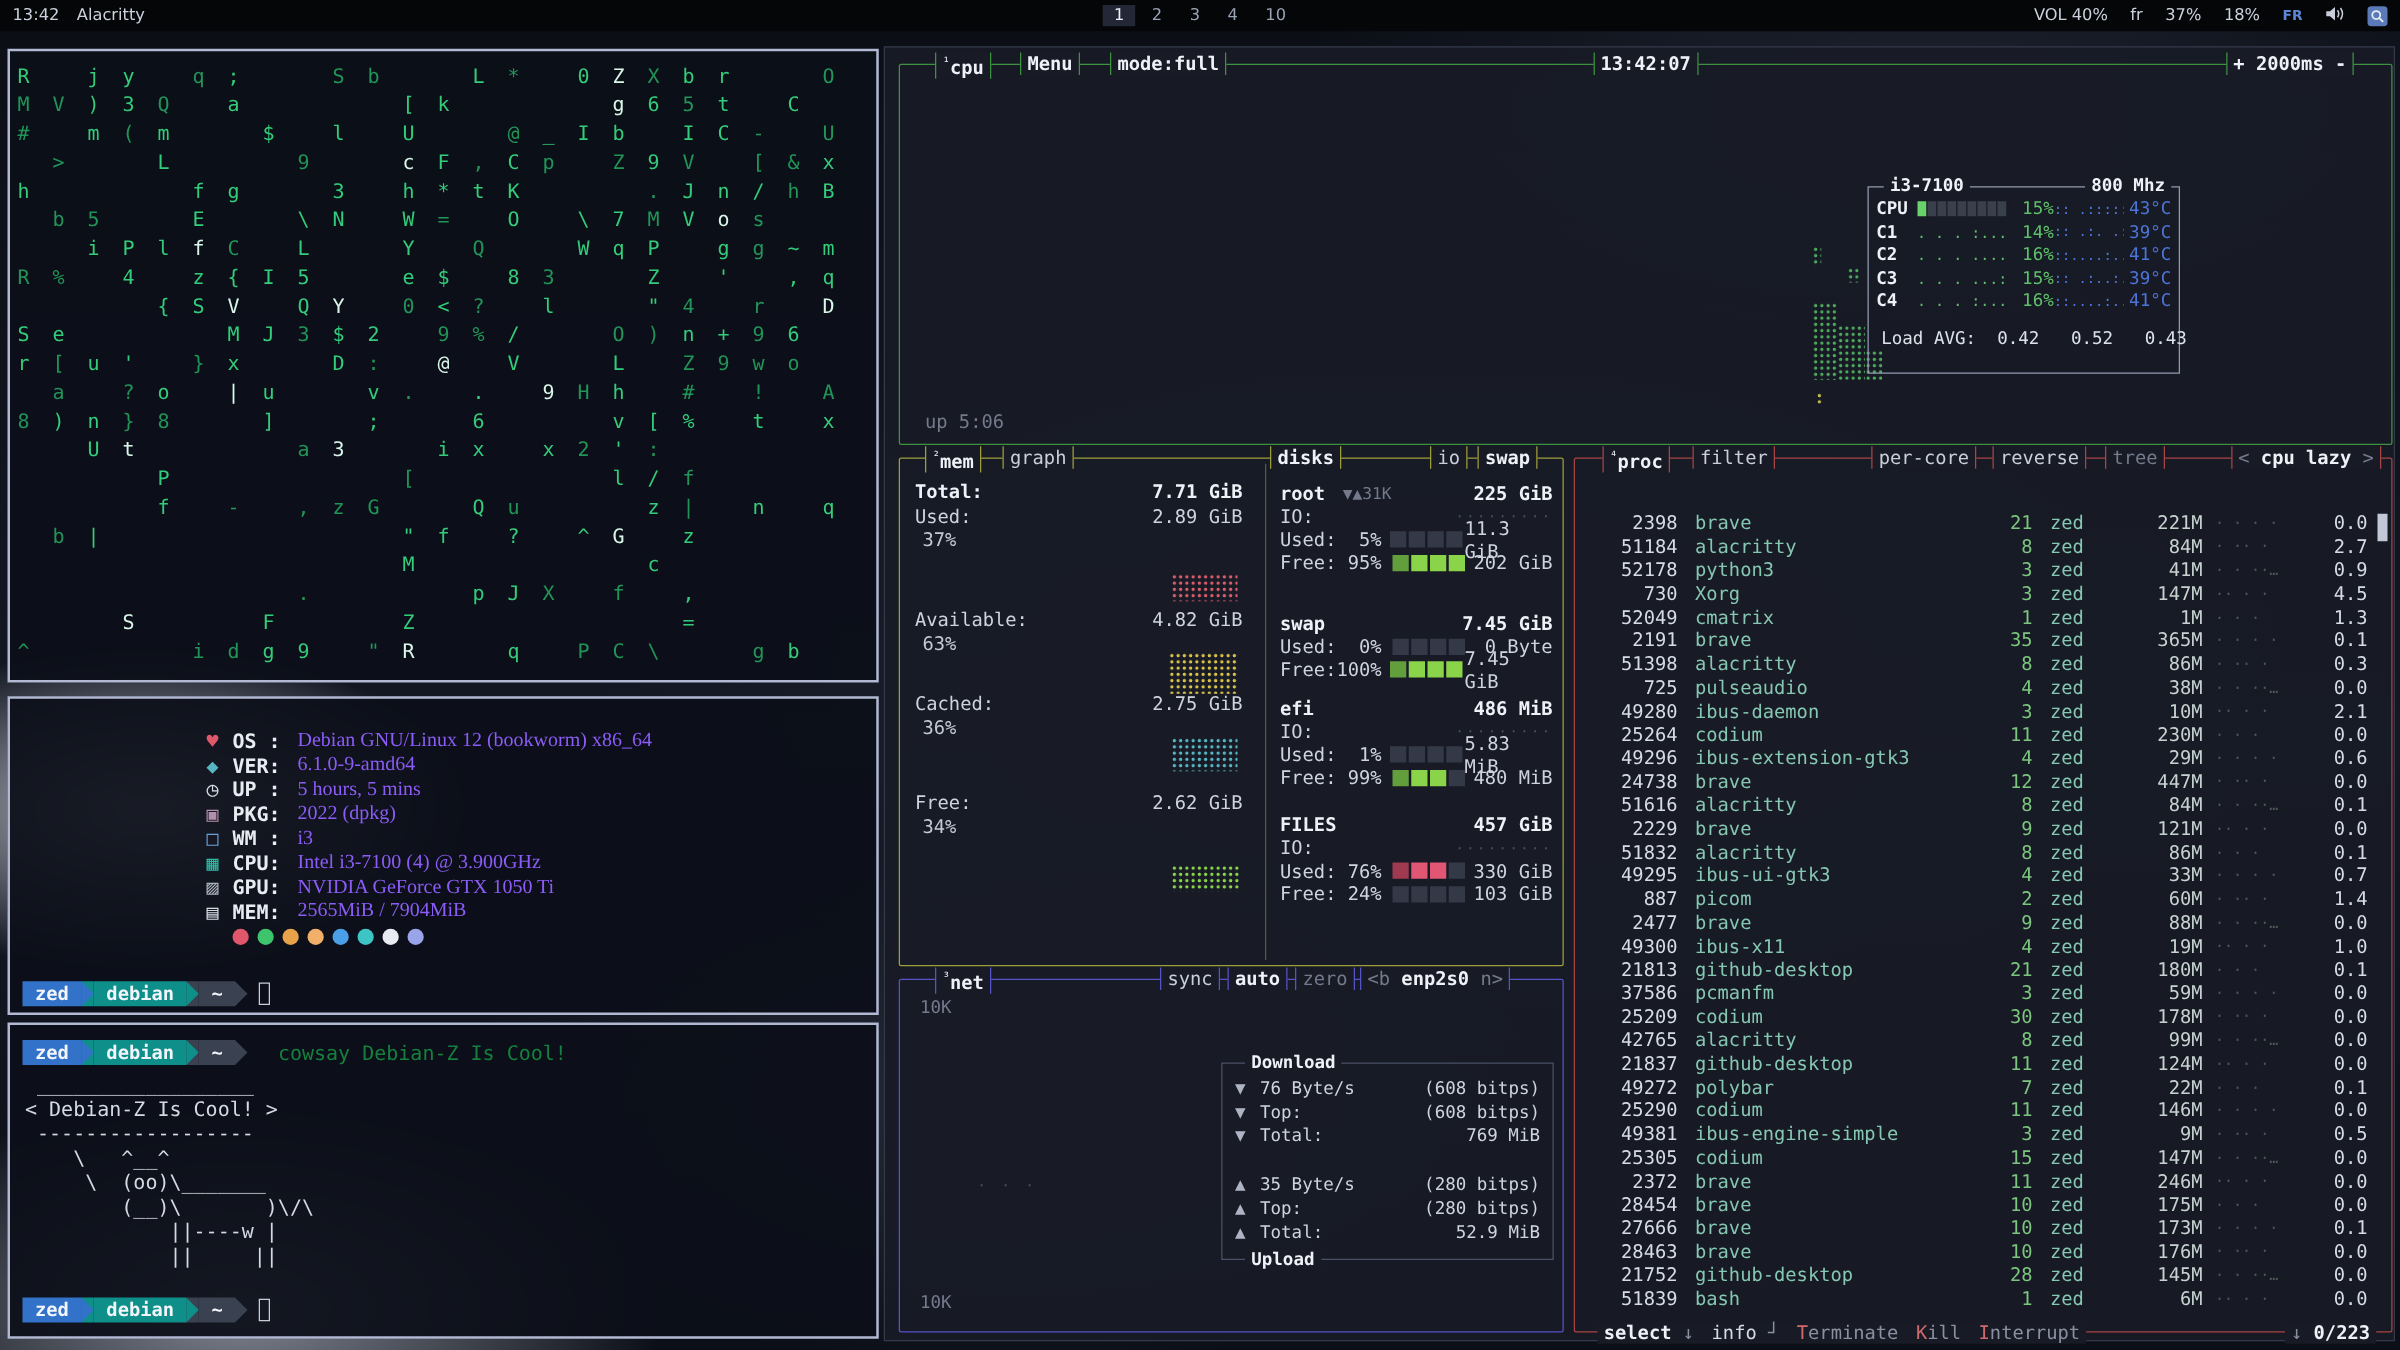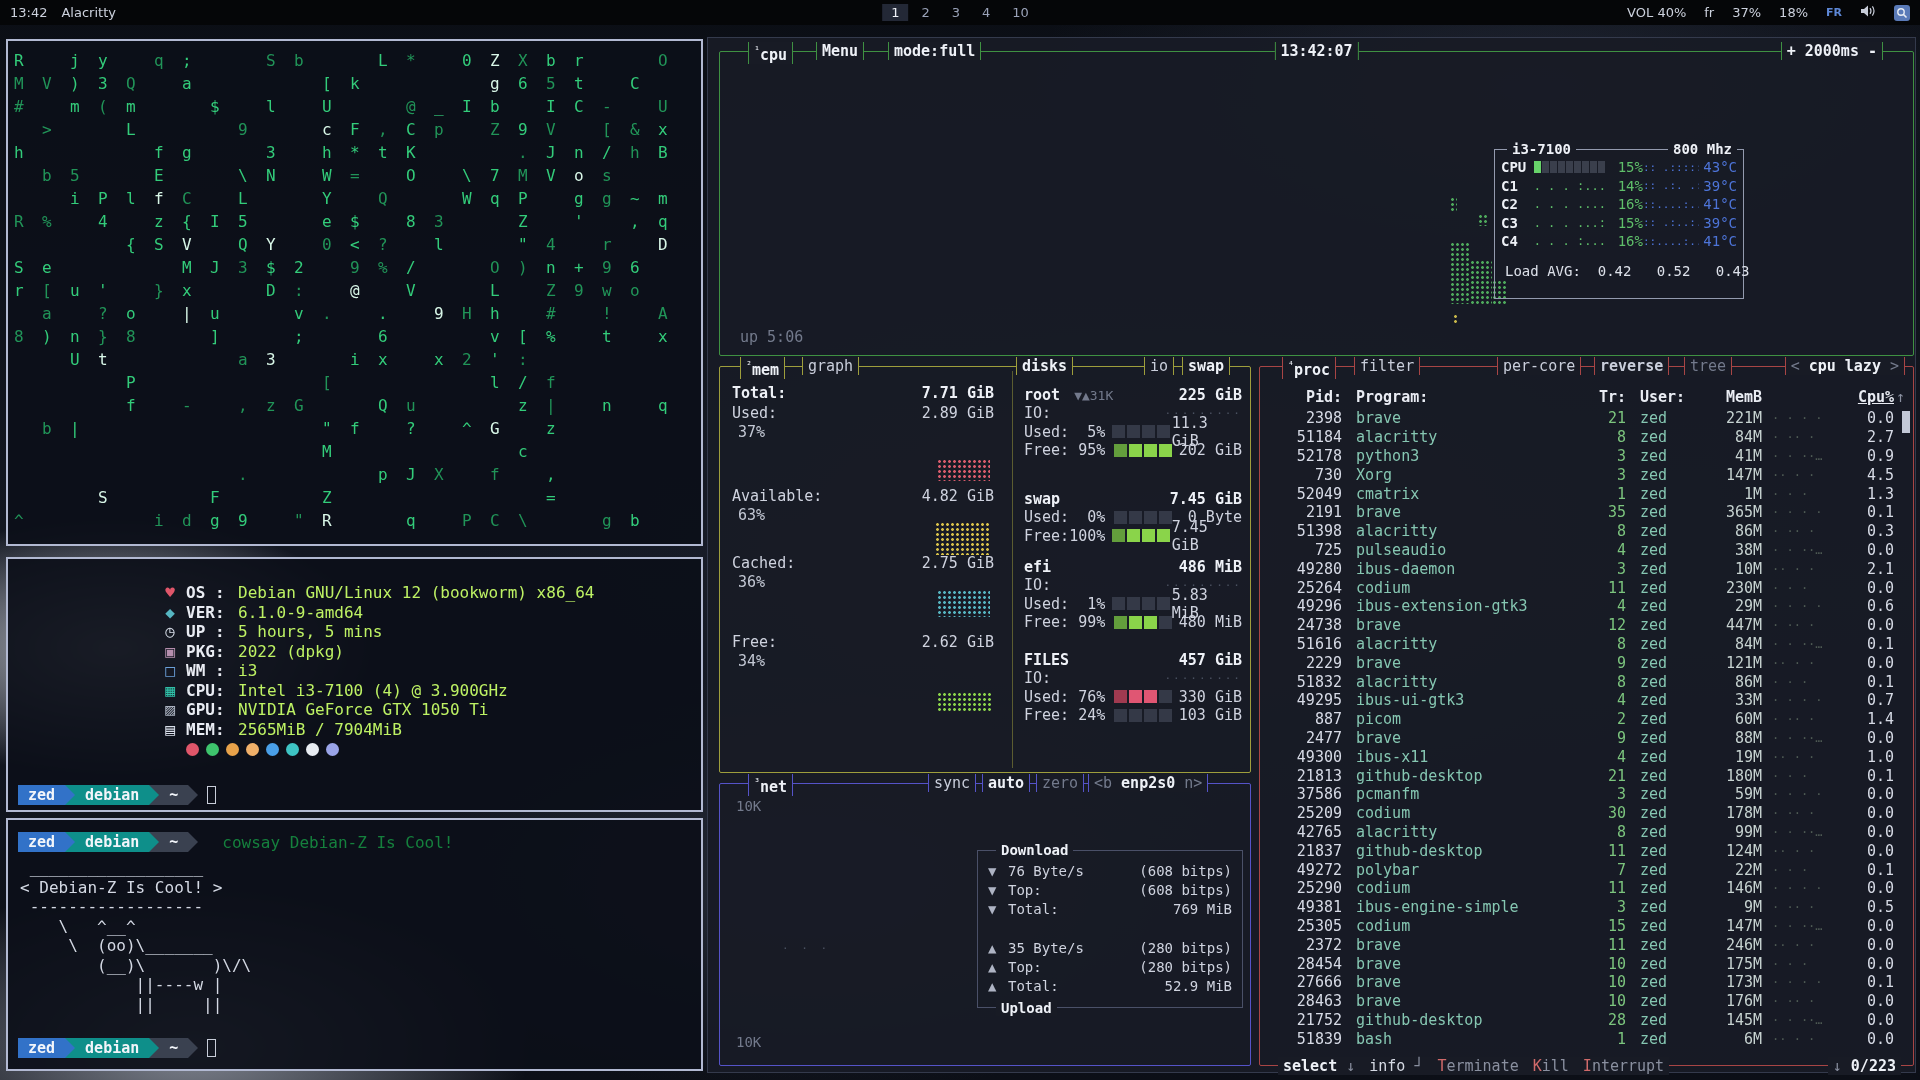--- a/index.html
+++ b/index.html
@@ -29,21 +29,21 @@
   
   .matrix{padding:8px 6px;line-height:23px;font-size:16px;white-space:pre;}
   .matrix span{display:inline-block;width:28px;}
   .m-g{color:var(--matrix-green);} .m-d{color:#219458;} .m-b{color:#d9f7e8;}
   
   .fetch-art{position:absolute;left:12px;top:16px;color:#d0697a;line-height:19.5px;white-space:pre;margin:0;font-size:16px;}
   .fetch-list{position:absolute;left:150px;top:24px;}
   .fitem{display:flex;height:19.5px;align-items:center;}
   .ficon{width:24px;text-align:center;}
   .flabel{width:52px;color:#e9ecf3;font-weight:bold;margin-left:4px;}
-  .fval{color:#bef264;}
+  .fval{color:#8b5cf6;font-family:Liberation Serif, serif;}
   .palette{position:absolute;left:178px;top:184px;display:flex;gap:7px;}
   .pdot{width:13px;height:13px;border-radius:50%;display:inline-block;}
   
   .promptline{position:absolute;display:flex;align-items:center;height:20px;}
   .pseg{height:20px;display:flex;align-items:center;padding:0 10px;font-weight:bold;color:#f2f5fa;font-size:15px;}
   .p-user{background:#3272c8;}
   .p-host{background:#0e8f8a;}
   .p-path{background:#3a4150;}
   .arr{width:0;height:0;border-top:10px solid transparent;border-bottom:10px solid transparent;}
   .a1{border-left:10px solid #3272c8;background:#0e8f8a;}
@@ -609,33 +609,23 @@
             </div>
 
         </div>
       </div>
     </div>
 
     <div class="box" id="proc-box">
       <span class="btab" style="left:22px;"><sup>⁴</sup><b>proc</b></span>
       <span class="btab" style="left:94px;"><span>filter</span></span>
       <span class="btab" style="left:237px;"><span>per-core</span></span>
-      <span class="btab" style="left:334px;font-weight:bold;"><span>reverse</span></span>
+      <span class="btab" style="left:334px;"><span>reverse</span></span>
       <span class="btab" style="left:424px;"><span class="gray">tree</span></span>
       <span class="btab" style="right:8px;"><span class="gray">&lt;</span> <b>cpu lazy</b> <span class="gray">&gt;</span></span>
-      <div class="phead">
-        <span class="h-pid">Pid:</span>
-        <span class="h-prog">Program:</span>
-        <span class="h-tr">Tr:</span>
-        <span class="h-user">User:</span>
-        <span class="h-mem">MemB</span>
-        <span></span>
-        <span class="h-cpu"><span>Cpu%</span></span>
-        <span class="h-arrow">↑</span>
-      </div>
       <div class="prows" id="proc-rows">
 
           <div class="prow">
             <span class="c-pid">2398</span>
             <span class="c-prog">brave</span>
             <span class="c-tr">21</span>
             <span class="c-user">zed</span>
             <span class="c-mem">221M</span>
             <span class="c-dots pdots">· · · ·</span>
             <span class="c-cpu">0.0</span>

